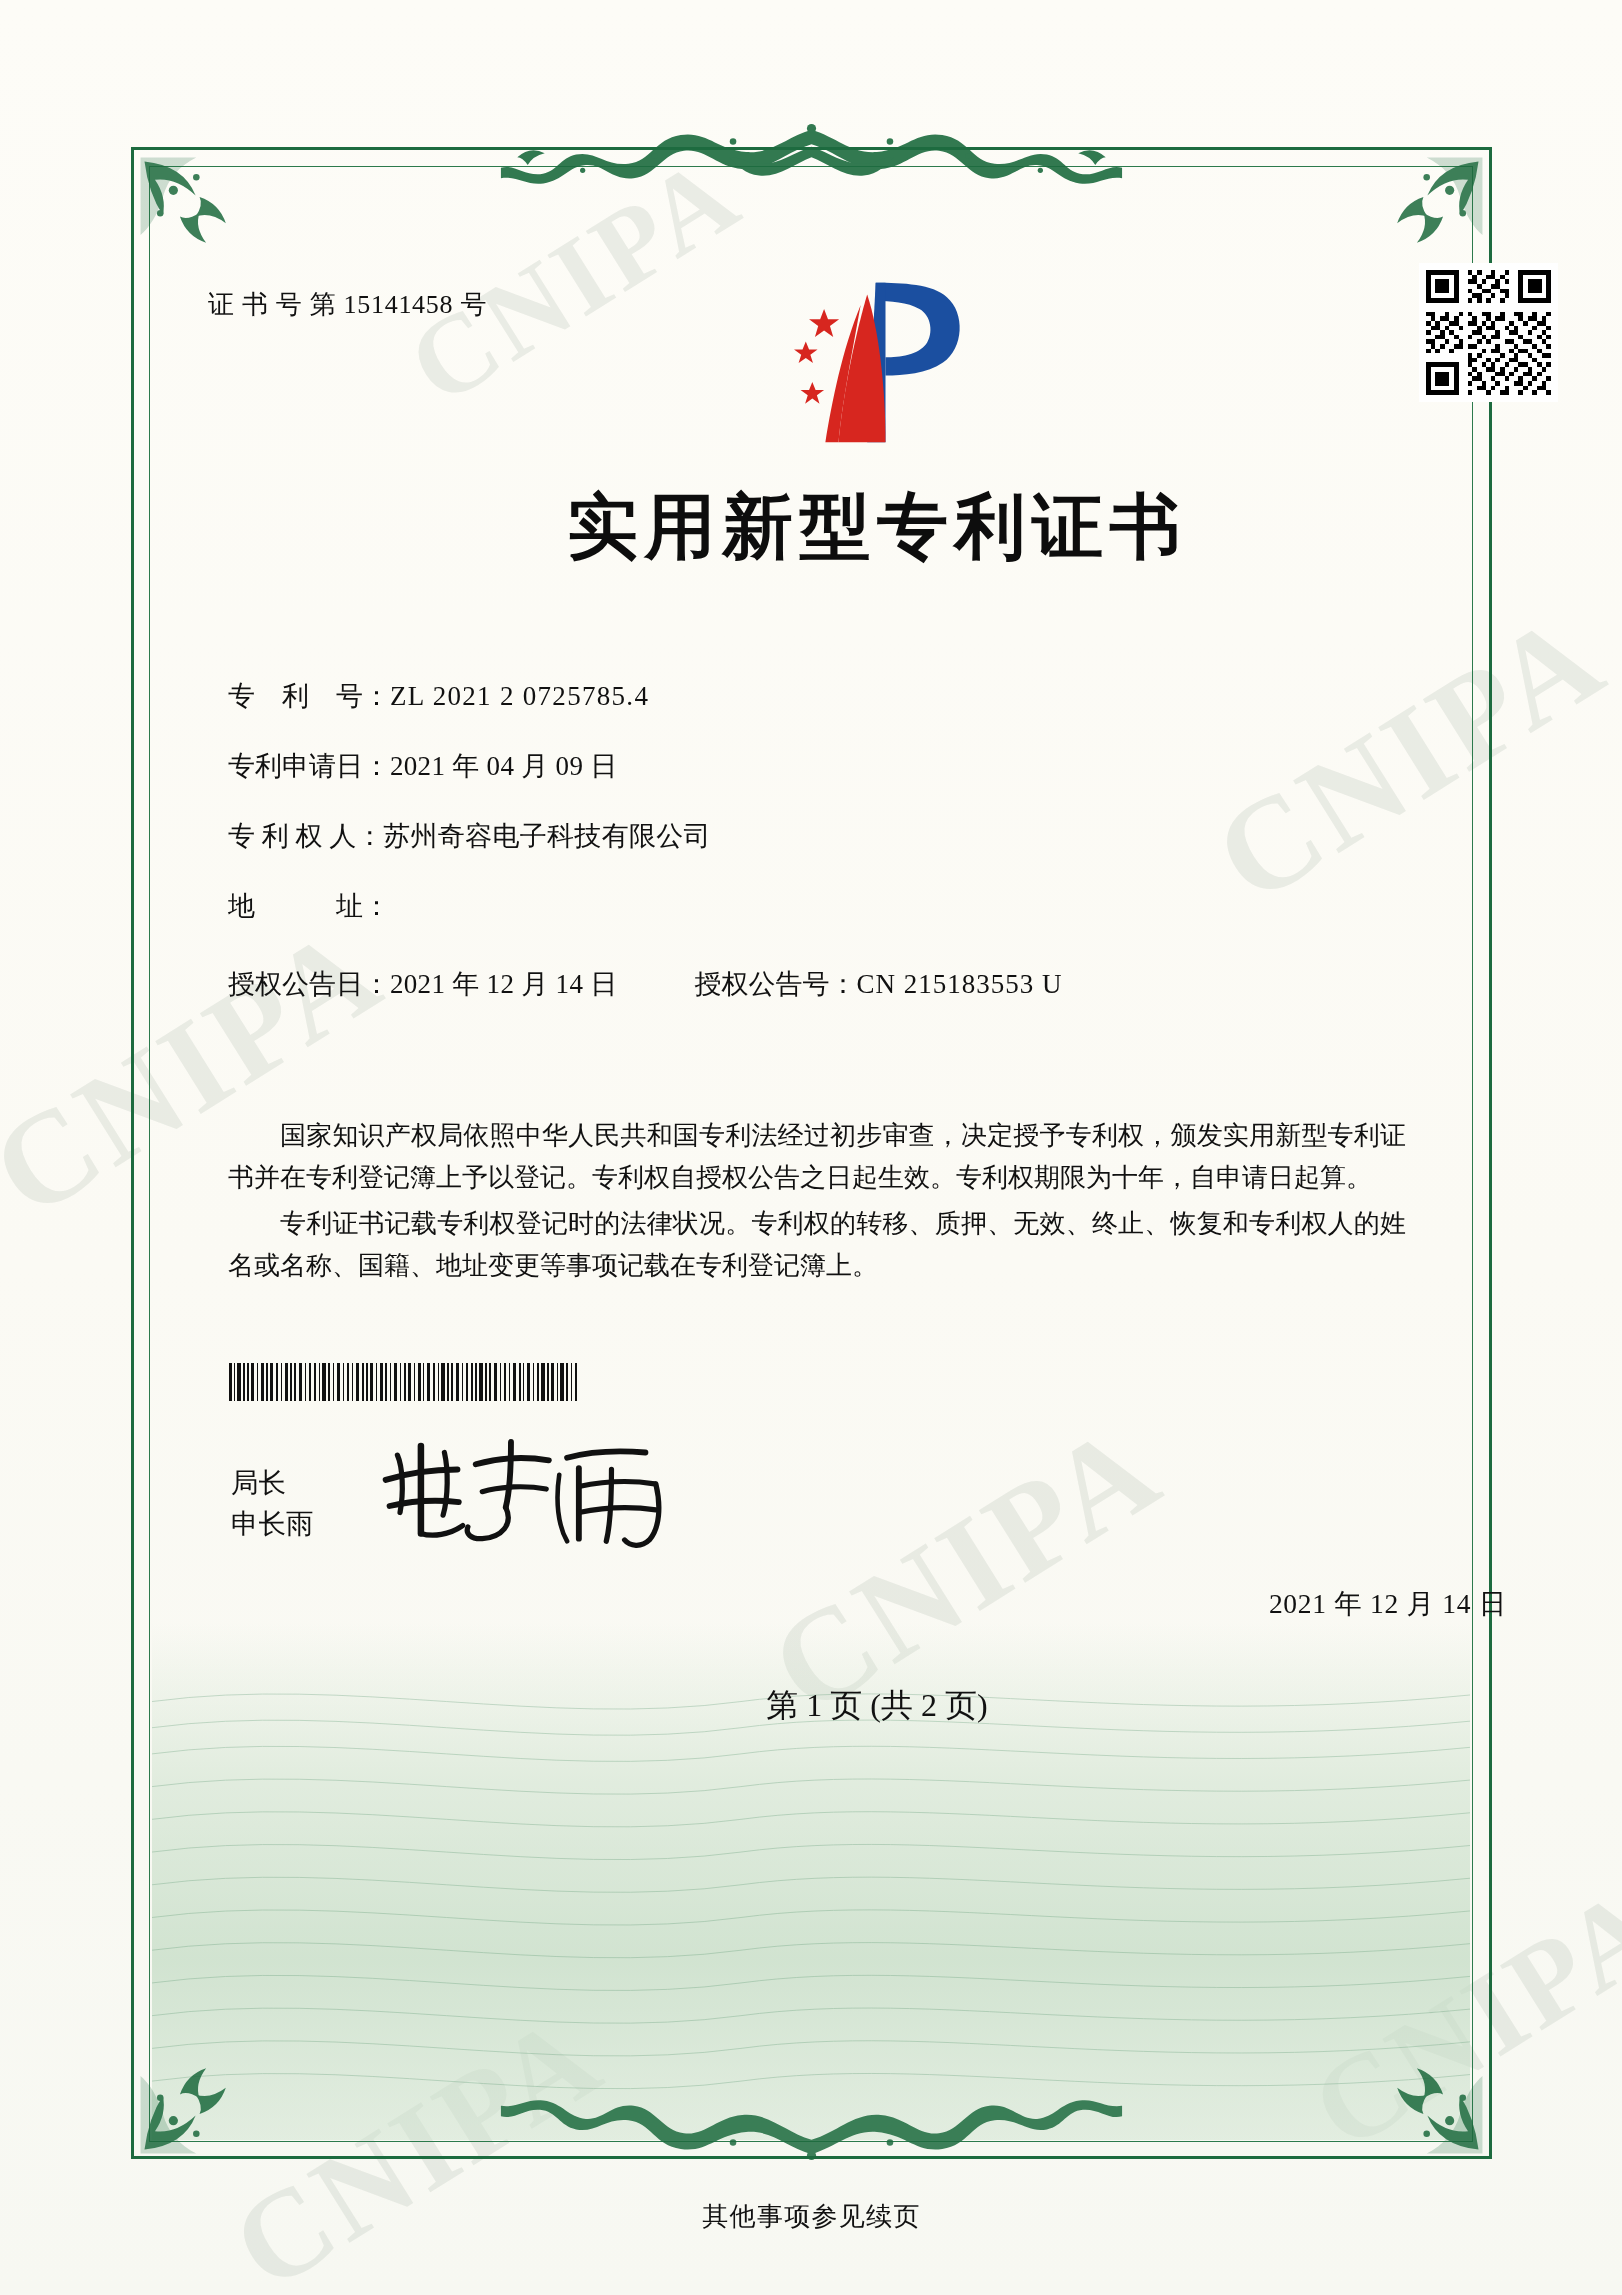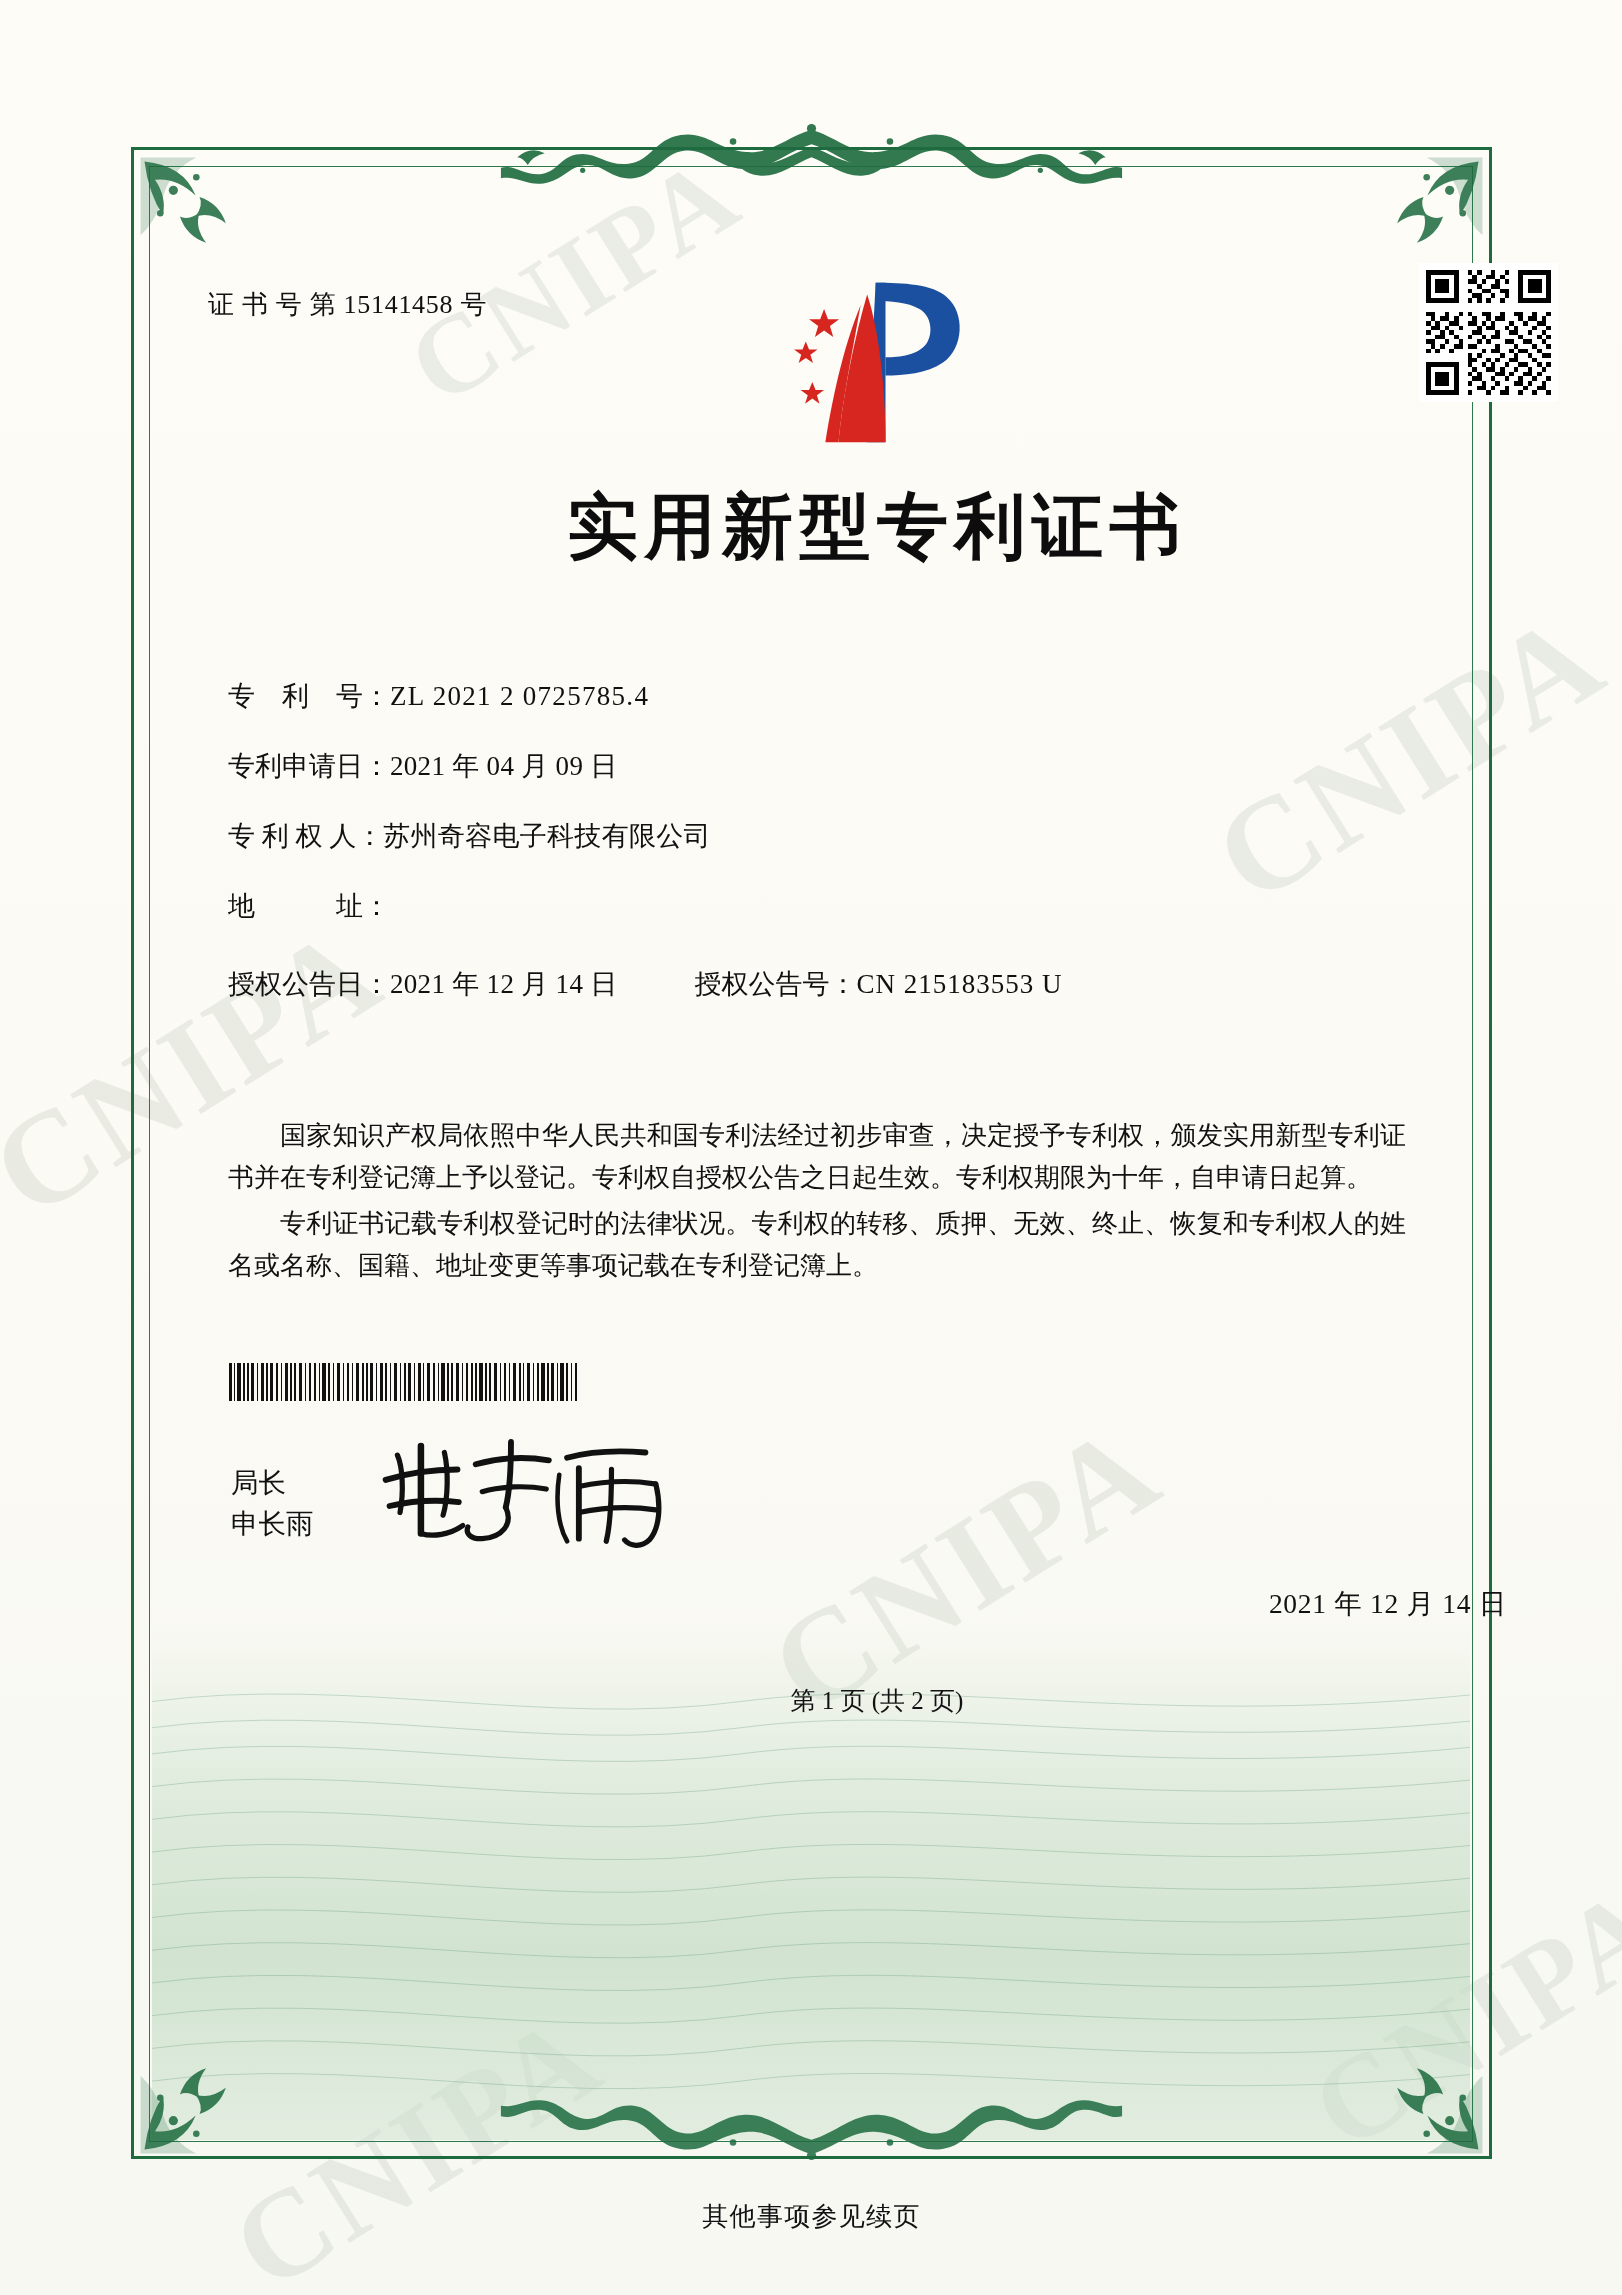--- a/index.html
+++ b/index.html
@@ -229,21 +229,21 @@
     color: #111;
     letter-spacing: 0.7px;
   }
 
   .page-no {
     position: absolute;
     left: 0;
     right: 0;
     top: 1518px;
     text-align: center;
-    font-size: 25px;
+    font-size: 32px;
     color: #111;
   }
 
   .footnote {
     position: absolute;
     left: 0;
     right: 0;
     top: 2199px;
     text-align: center;
     font-size: 26px;

